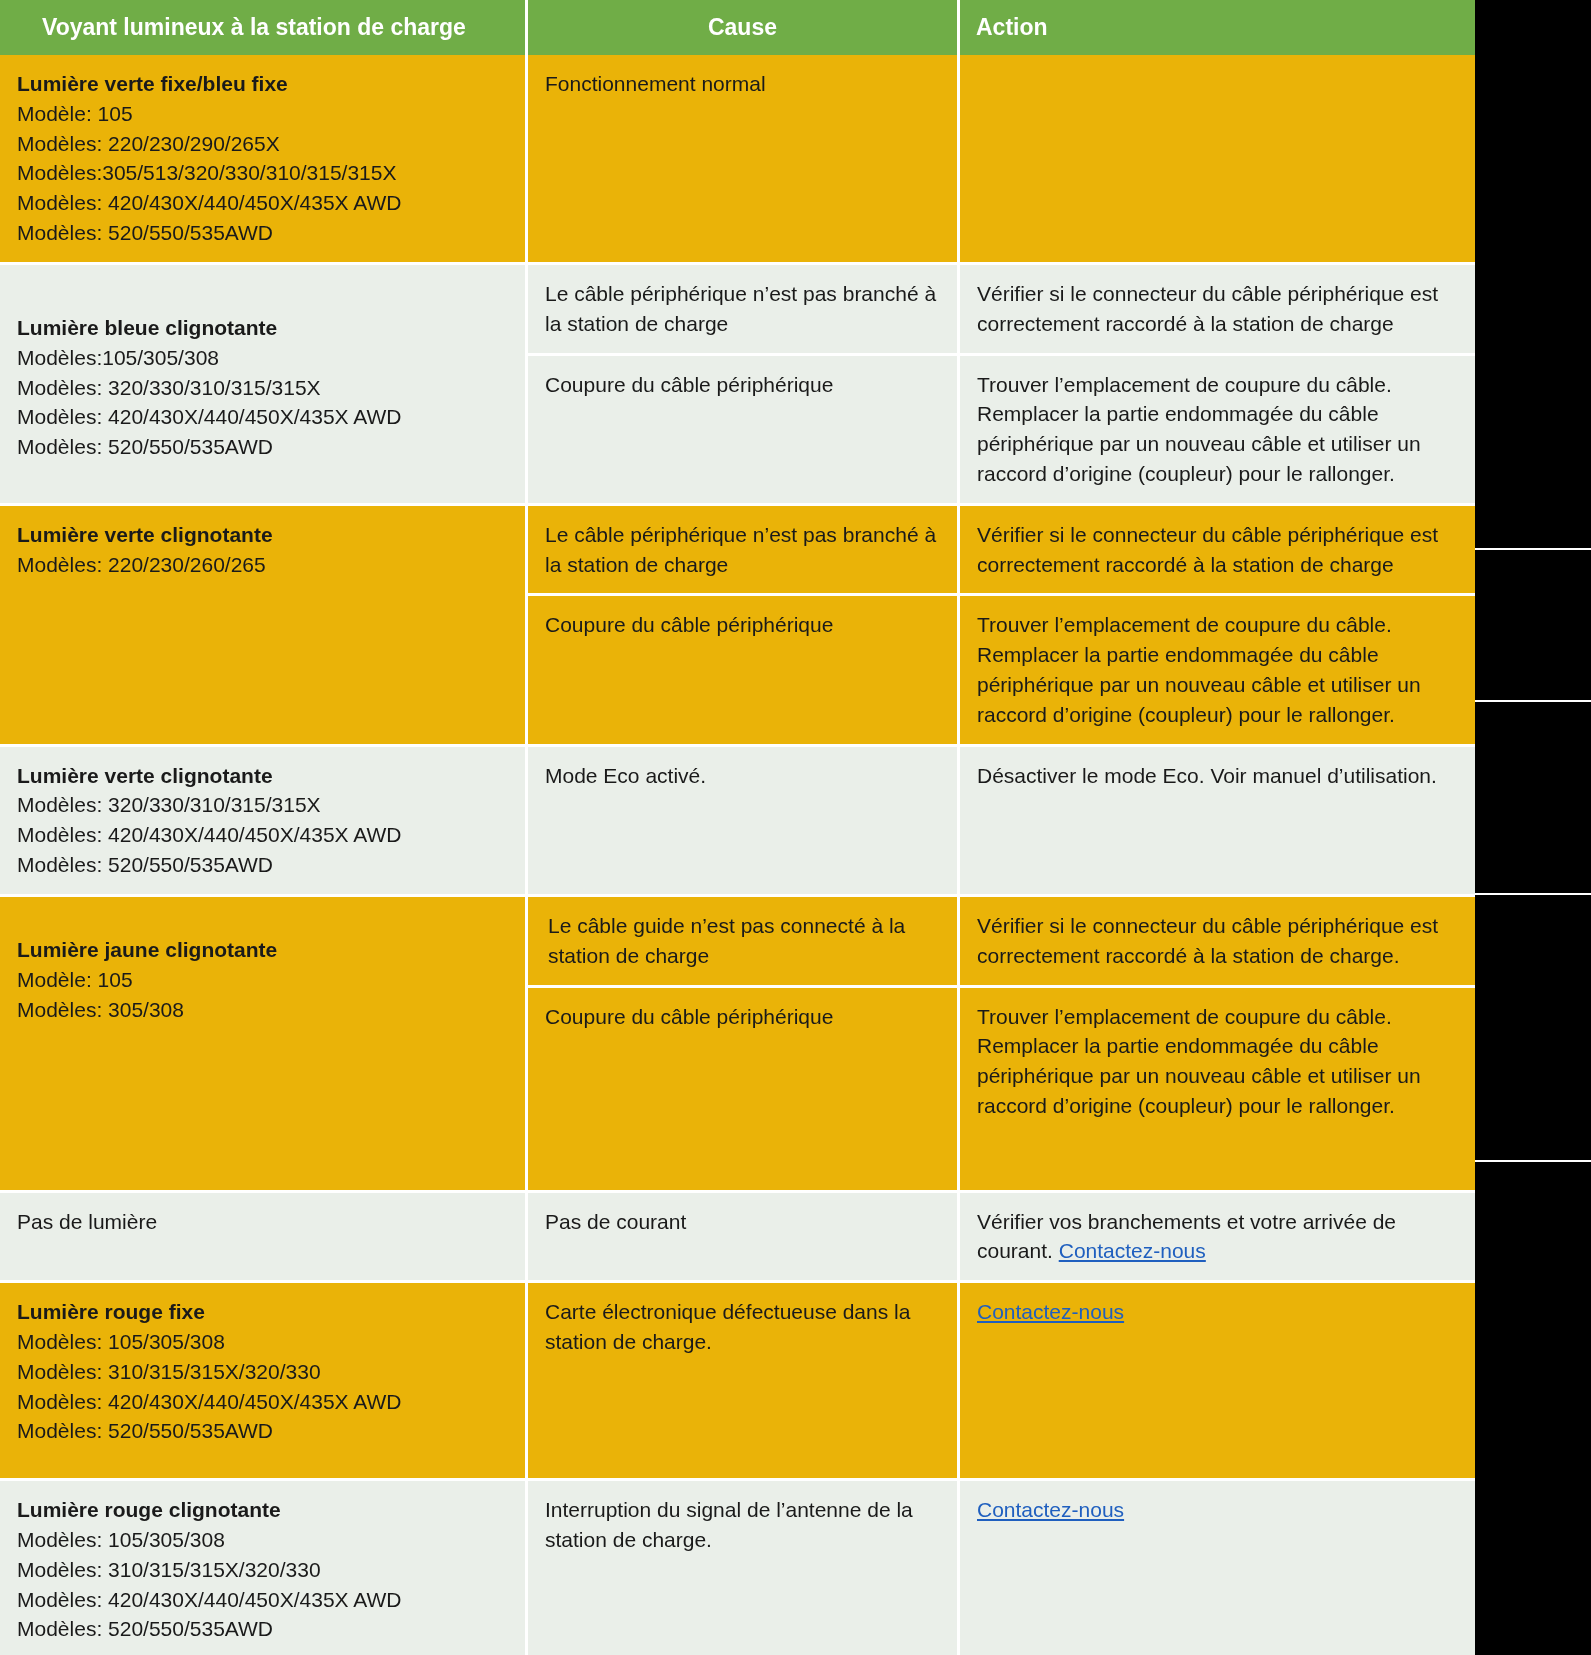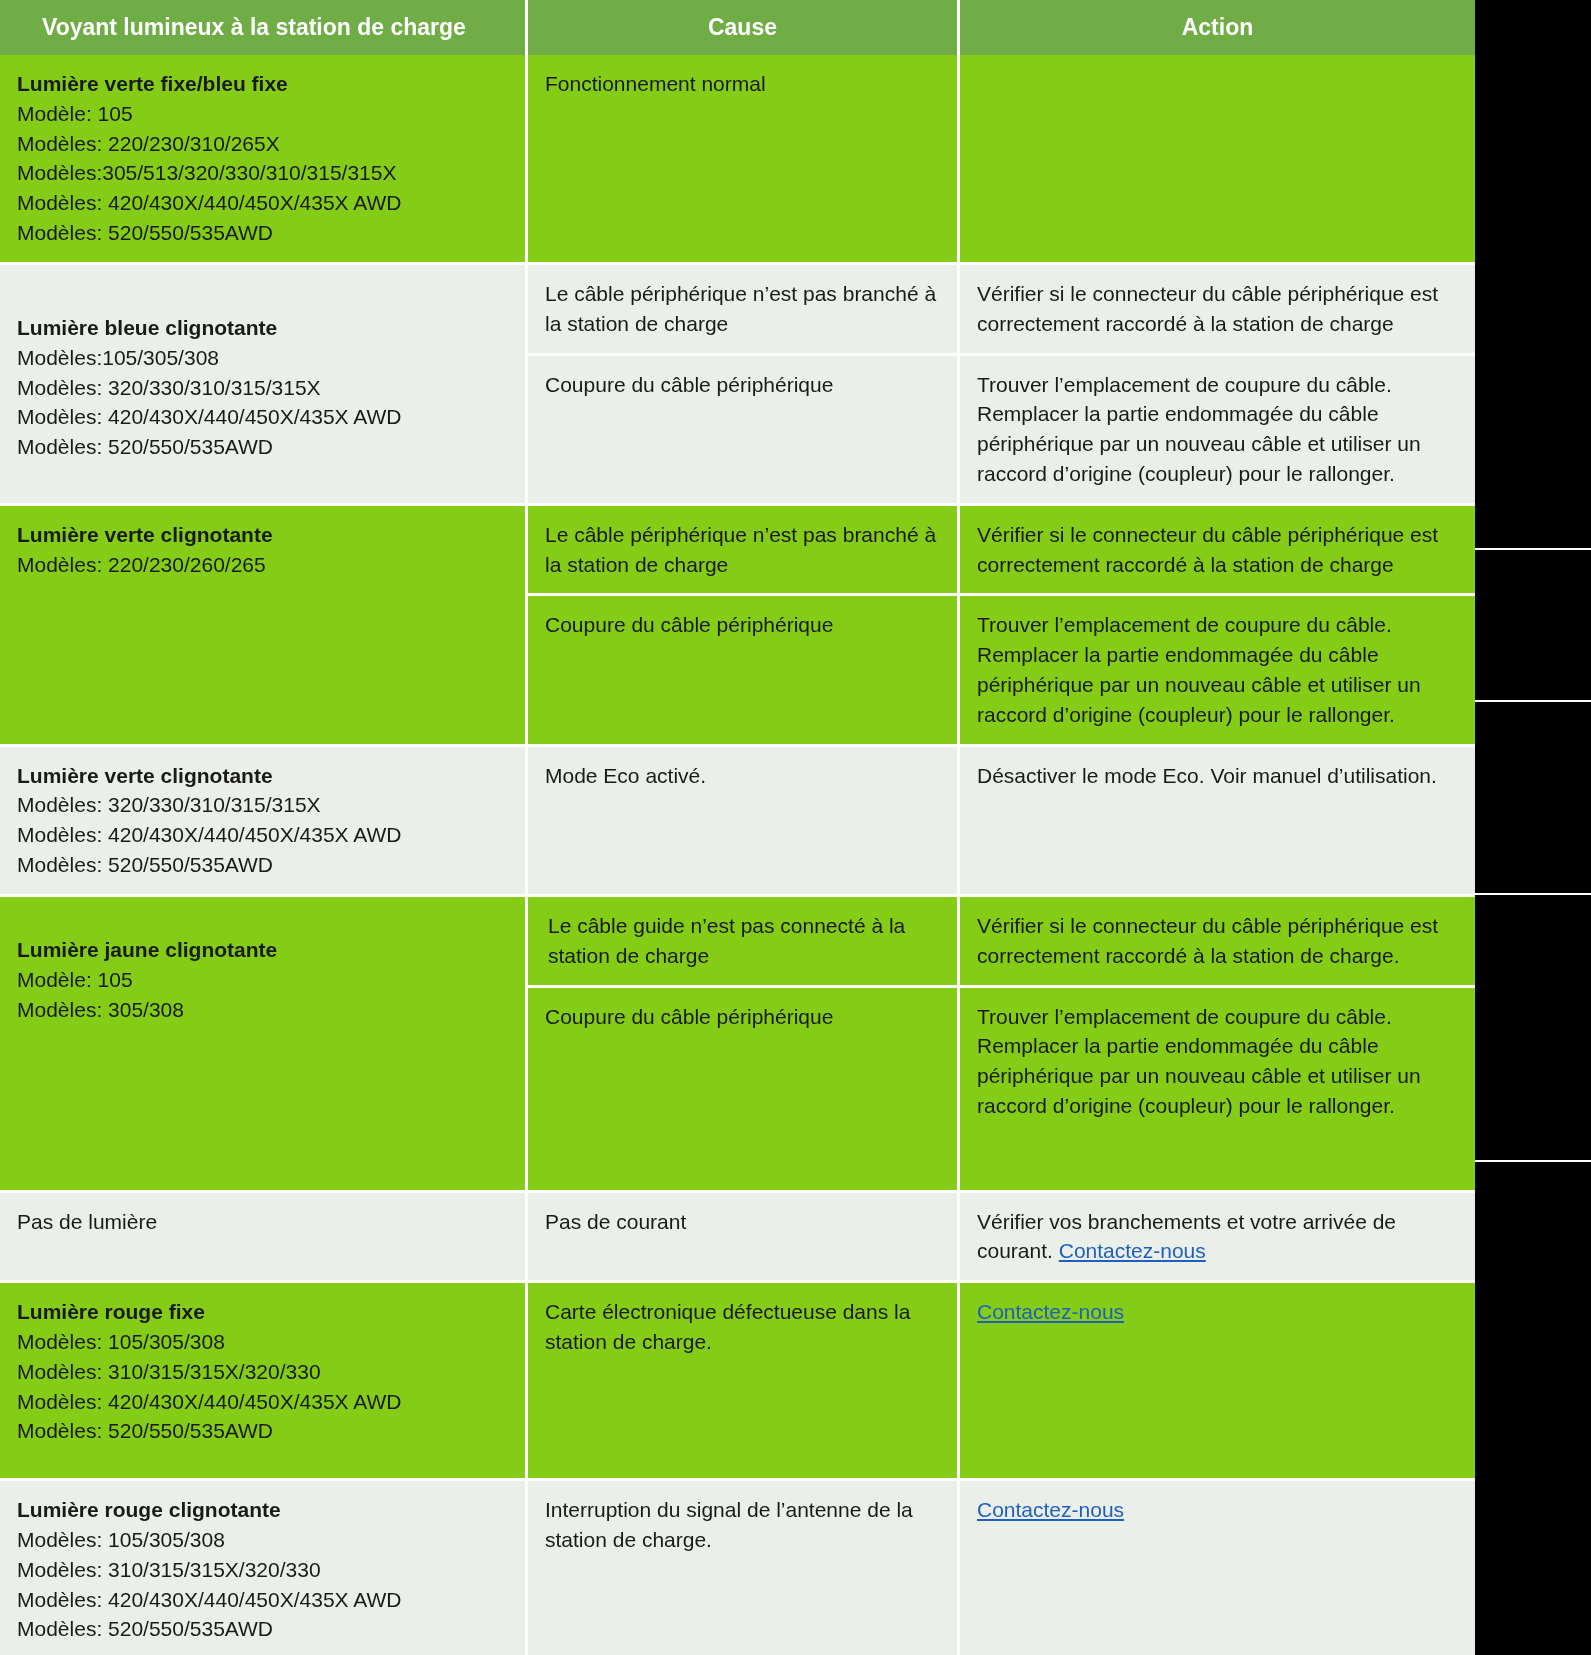--- a/index.html
+++ b/index.html
@@ -49,38 +49,38 @@
     font-size: 23px;
     font-weight: bold;
     padding: 14px 16px;
     height: 28px;
     vertical-align: middle;
     border-right: 3px solid #ffffff;
     box-sizing: border-box;
   }
   thead th.col-indicator { text-align: left; padding-left: 42px; }
   thead th.col-cause     { text-align: center; }
-  thead th.col-action    { text-align: center; border-right: none; }
+  thead th.col-action    { text-align: left; border-right: none; }
 
   
   td {
     vertical-align: top;
     font-size: 21px;
     line-height: 1.42;
     color: #1a1a1a;
     padding: 14px 17px 14px 17px;
     border-right: 3px solid #ffffff;
     border-bottom: 3px solid #ffffff;
     box-sizing: border-box;
     word-wrap: break-word;
   }
   td.last-col { border-right: none; }
 
   
-  .band-dark { background: #84cc16; }
+  .band-dark { background: #eab308; }
   .band-light { background: #eaefe9; }
 
   
   td.indicator { padding-left: 17px; }
   td.indicator .title {
     font-weight: bold;
     display: block;
   }
   td.indicator .model {
     display: block;
@@ -117,21 +117,21 @@
           <th class="col-indicator">Voyant lumineux à la station de charge</th>
           <th class="col-cause">Cause</th>
           <th class="col-action">Action</th>
         </tr>
       </thead>
       <tbody id="tbody">
           <tr>
             <td class="indicator band-dark" rowspan="1">
               <span class="title">Lumière verte fixe/bleu fixe</span>
               <span class="model">Modèle: 105</span>
-              <span class="model">Modèles: 220/230/310/265X</span>
+              <span class="model">Modèles: 220/230/290/265X</span>
               <span class="model">Modèles:305/513/320/330/310/315/315X</span>
               <span class="model">Modèles: 420/430X/440/450X/435X AWD</span>
               <span class="model">Modèles: 520/550/535AWD</span>
             </td>
             <td class="band-dark" style="height: 205px;">Fonctionnement normal</td>
             <td class="band-dark last-col"></td>
           </tr>
           <tr>
             <td class="indicator band-light" rowspan="2" style="padding-top: 48px;">
               <span class="title">Lumière bleue clignotante</span>

